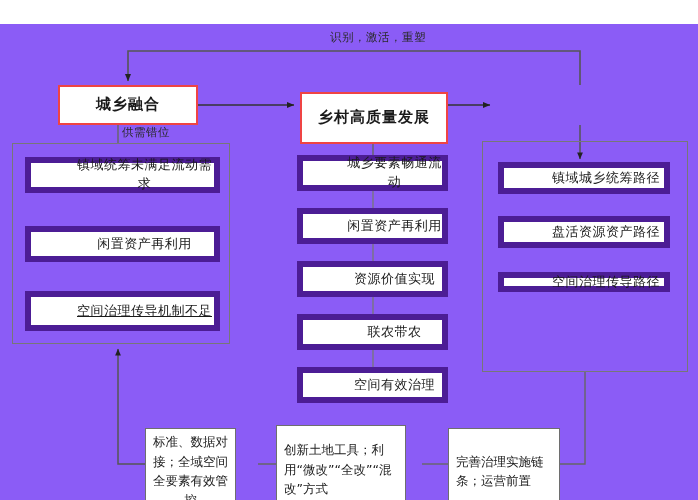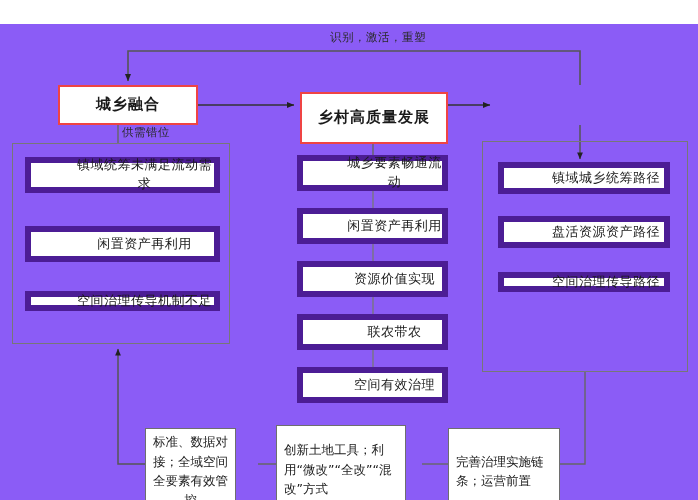--- a/index.html
+++ b/index.html
@@ -117,21 +117,21 @@
 
   <div class="node top-node" style="left:58px; top:61px; width:140px; height:40px;">城乡融合</div>
 
   <div class="node top-node" style="left:300px; top:68px; width:148px; height:52px;">乡村高质量发展</div>
 
 
   <div class="node container-node" style="left:12px; top:119px; width:218px; height:201px;"></div>
 
   <div class="node inner-node" style="left:25px; top:133px; width:195px; height:36px;">镇域统筹未满足流动需求</div>
   <div class="node inner-node" style="left:25px; top:202px; width:195px; height:36px;">闲置资产再利用</div>
-  <div class="node inner-node" style="left:25px; top:267px; width:195px; height:20px;">空间治理传导机制不足</div>
+  <div class="node inner-node" style="left:25px; top:267px; width:195px; height:40px;text-decoration:underline;">空间治理传导机制不足</div>
 
   <div class="node inner-node" style="left:297px; top:131px; width:151px; height:36px;">城乡要素畅通流动</div>
   <div class="node inner-node" style="left:297px; top:184px; width:151px; height:36px;">闲置资产再利用</div>
   <div class="node inner-node" style="left:297px; top:237px; width:151px; height:36px;">资源价值实现</div>
   <div class="node inner-node" style="left:297px; top:290px; width:151px; height:36px;">联农带农</div>
   <div class="node inner-node" style="left:297px; top:343px; width:151px; height:36px;">空间有效治理</div>
 
   <div class="node container-node" style="left:482px; top:117px; width:206px; height:231px;"></div>
 
   <div class="node inner-node" style="left:498px; top:138px; width:172px; height:32px;">镇域城乡统筹路径</div>

